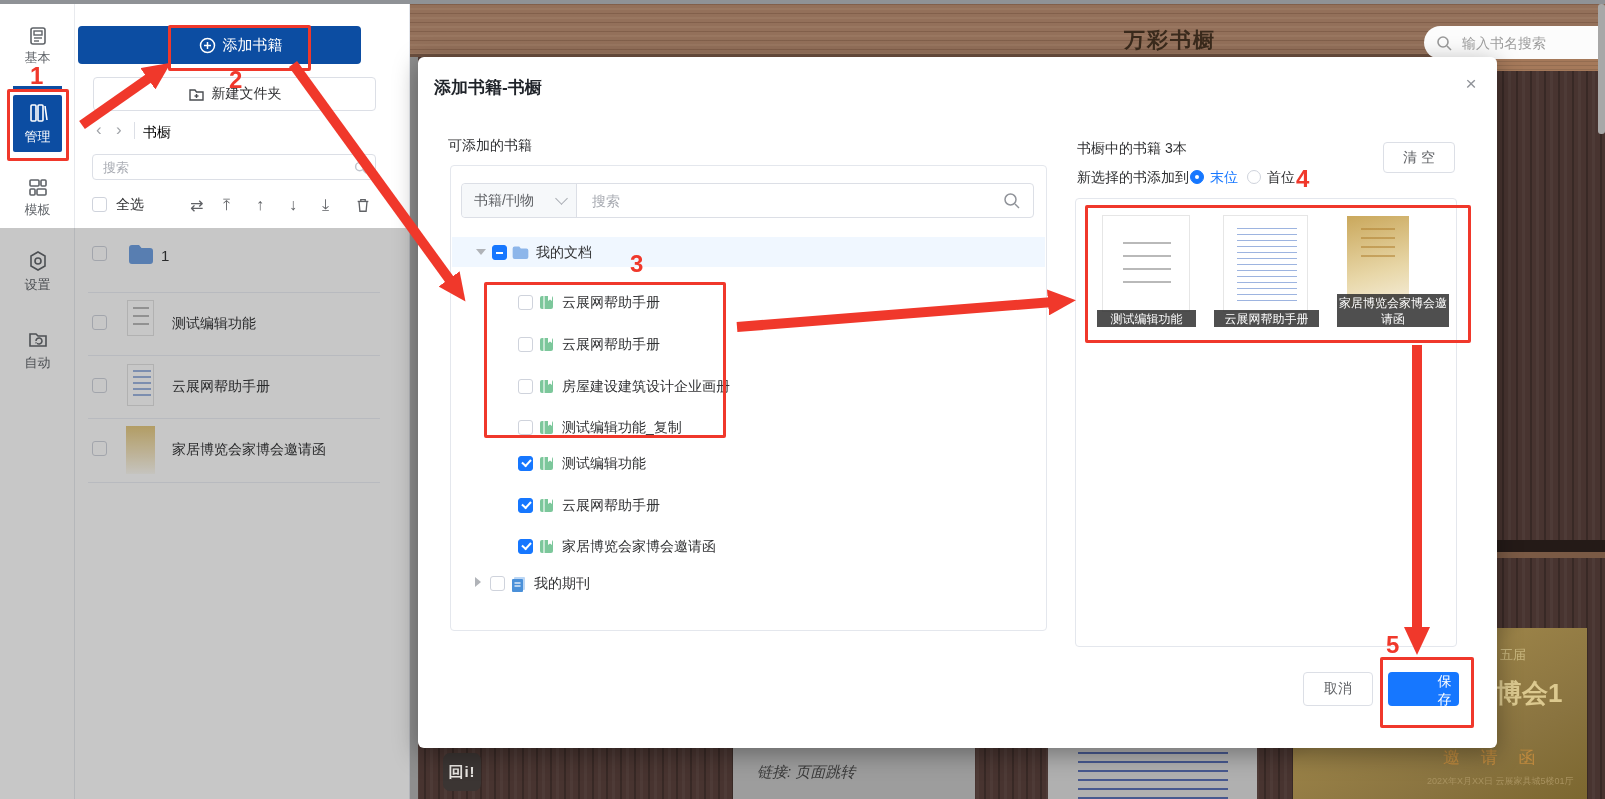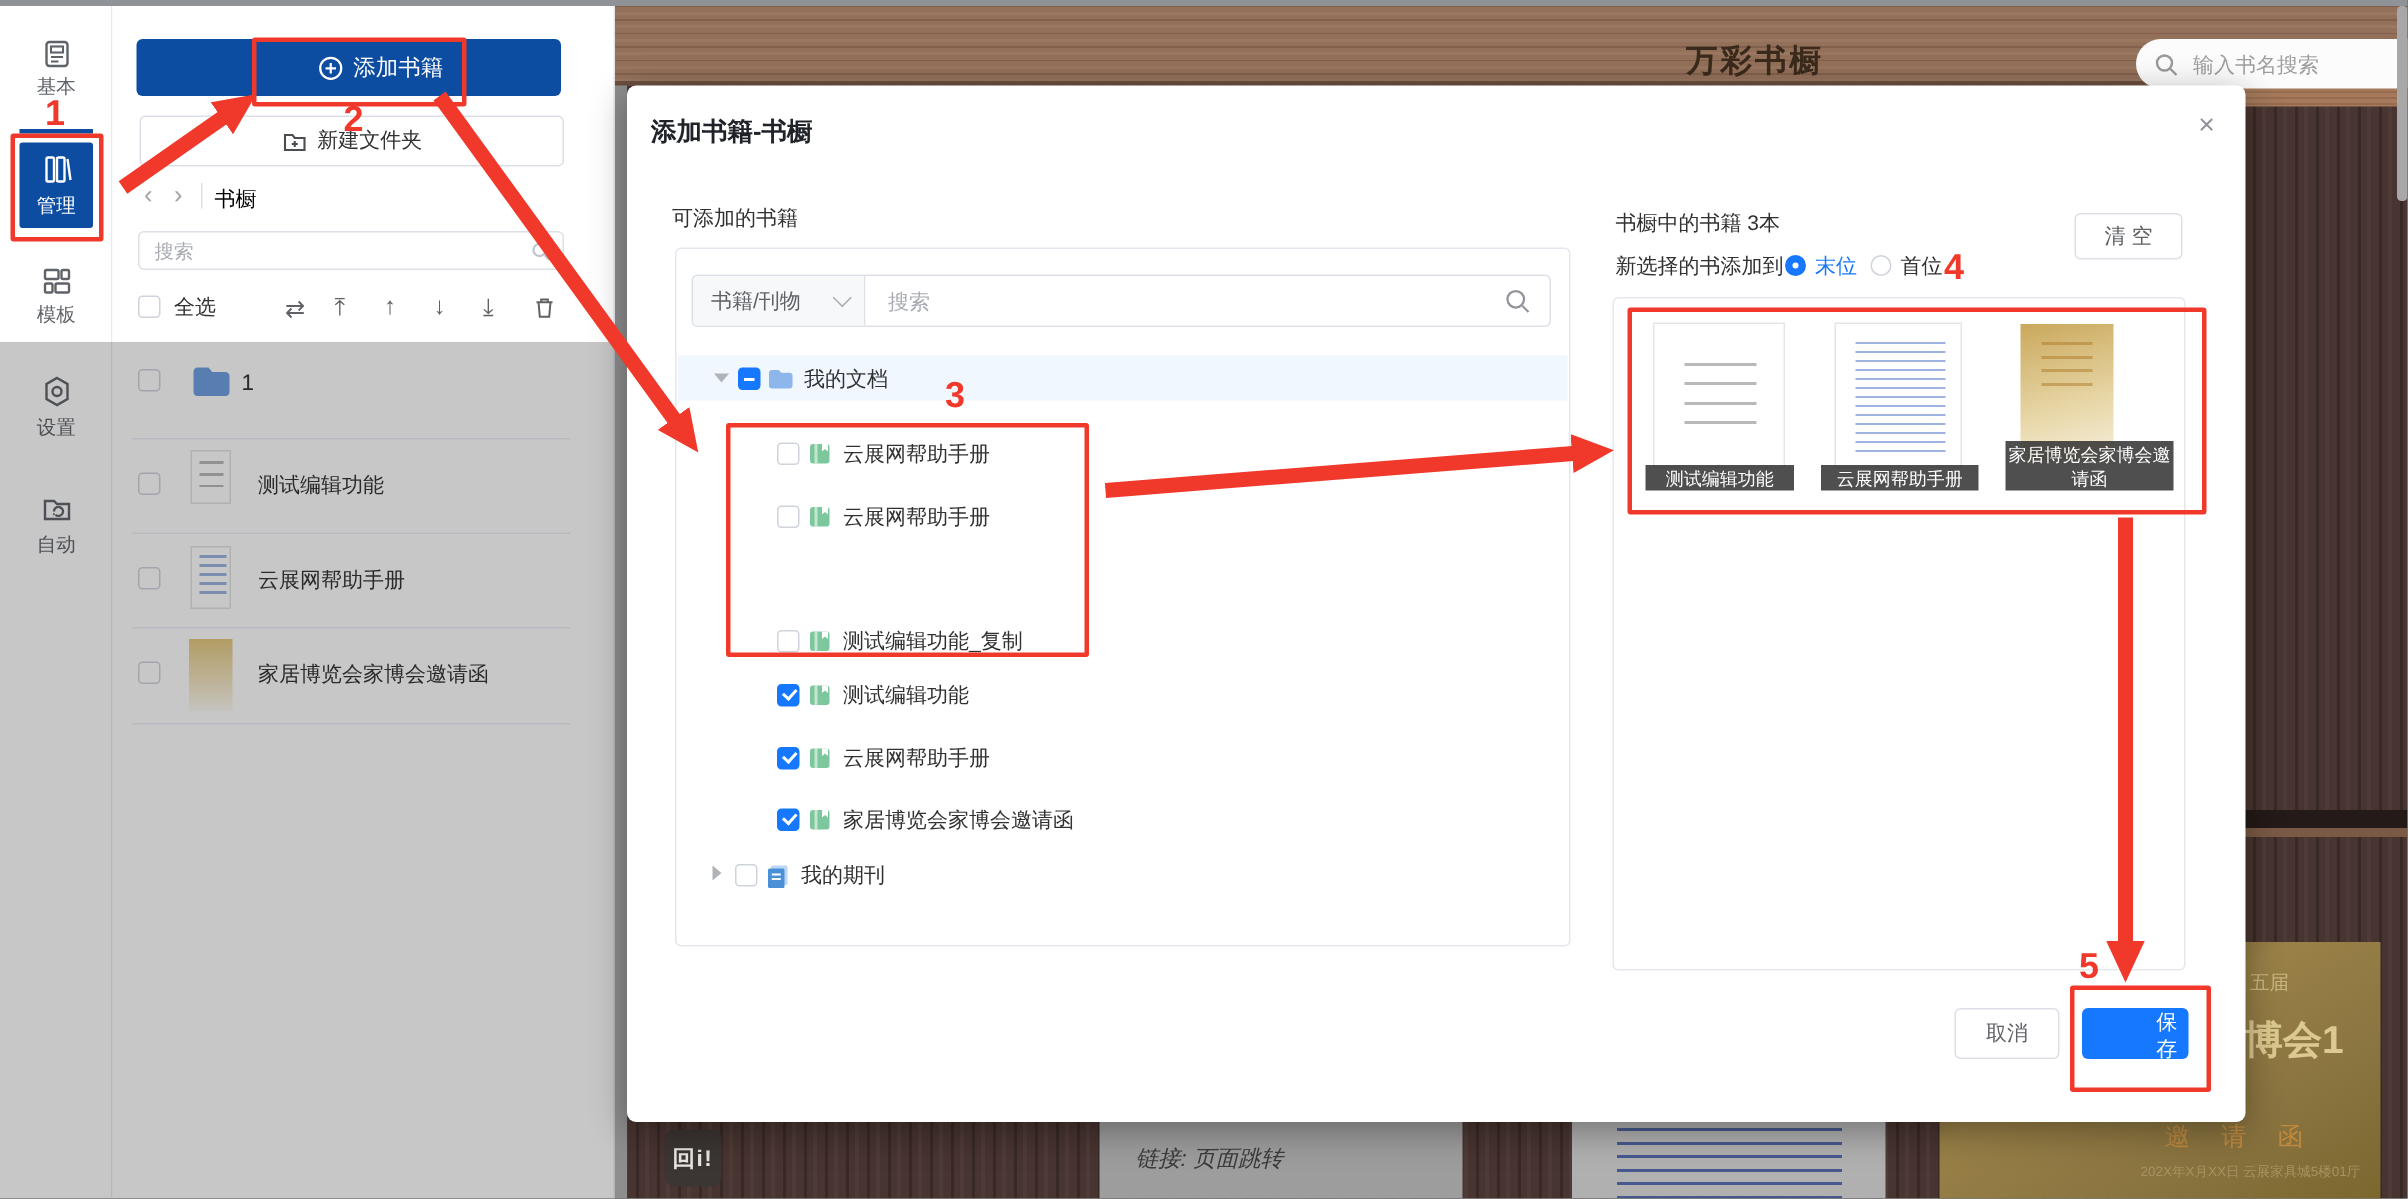--- a/index.html
+++ b/index.html
@@ -40,21 +40,21 @@
   .scroll-thumb{left:1598px;top:4px;width:7px;height:130px;background:#a8a8a8;z-index:6;border-radius:3px;}
   
   .sidebar{left:0;top:0;width:75px;height:799px;background:#fff;border-right:1px solid #e8eaee;box-sizing:border-box;z-index:2;}
   .side-label{position:absolute;width:75px;text-align:center;font-size:13px;color:#5f6368;}
   .side-ic{position:absolute;left:27px;}
   .mg-tile{position:absolute;left:13px;top:95px;width:49px;height:57px;background:#0c4da2;border-radius:2px;}
   .mg-tile .lbl{position:absolute;left:0;width:49px;bottom:6px;text-align:center;color:#fff;font-size:13px;}
   .blue-line{position:absolute;left:13px;top:86px;width:49px;height:3px;background:#0c4da2;}
   
   .panel2{left:75px;top:0;width:335px;height:799px;background:#fff;border-right:1px solid #e4e7ed;box-sizing:border-box;z-index:2;}
-  .btn-primary-dark{position:absolute;left:16px;top:26px;width:283px;height:38px;background:#0c4da2;border:none;border-radius:4px;
+  .btn-primary-dark{position:absolute;left:3px;top:26px;width:283px;height:38px;background:#0c4da2;border:none;border-radius:4px;
     color:#fff;font-size:15px;display:flex;align-items:center;justify-content:center;gap:7px;font-family:inherit;cursor:pointer;padding-left:48px;}
   .btn-newfolder{position:absolute;left:18px;top:77px;width:283px;height:34px;background:#fff;border:1px solid #dcdfe6;border-radius:4px;
     color:#303133;font-size:14px;display:flex;align-items:center;justify-content:center;gap:7px;font-family:inherit;}
   .crumb-ar{position:absolute;top:121px;font-size:17px;color:#a0a3a8;line-height:18px;}
   .crumb-sep{position:absolute;left:59px;top:122px;width:1px;height:17px;background:#dcdfe6;}
   .crumb-txt{position:absolute;left:68px;top:124px;font-size:14px;color:#000000;}
   .mini-search{position:absolute;left:17px;top:154px;width:284px;height:26px;border:1px solid #dcdfe6;border-radius:4px;box-sizing:border-box;
     display:flex;align-items:center;padding:0 8px;}
   .mini-search input{flex:1;border:none;outline:none;font-size:13px;color:#555;background:transparent;font-family:inherit;}
   .mini-search input::placeholder{color:#a8abb2;}
@@ -291,20 +291,29 @@
       </div>
       <div class="trow" style="top:163px">
         <span class="cb" style="left:66px;top:8px"></span>
         <svg style="position:absolute;left:87px;top:8px" width="15" height="15" viewBox="0 0 15 15">
           <rect x="1" y="1" width="13" height="13" rx="2" fill="#7cc79b"></rect>
             <rect x="4" y="1" width="2" height="13" fill="rgba(255,255,255,.55)"></rect>
             <path d="M9 1 h4 v5 l-2 -1.6 L9 6 z" fill="#fff"></path>
         </svg>
         <span class="t-label" style="left:110px">云展网帮助手册</span>
       </div>
+      <div class="trow" style="top:205px">
+        <span class="cb" style="left:66px;top:8px"></span>
+        <svg style="position:absolute;left:87px;top:8px" width="15" height="15" viewBox="0 0 15 15">
+          <rect x="1" y="1" width="13" height="13" rx="2" fill="#7cc79b"></rect>
+            <rect x="4" y="1" width="2" height="13" fill="rgba(255,255,255,.55)"></rect>
+            <path d="M9 1 h4 v5 l-2 -1.6 L9 6 z" fill="#fff"></path>
+        </svg>
+        <span class="t-label" style="left:110px">房屋建设建筑设计企业画册</span>
+      </div>
       <div class="trow" style="top:246px">
         <span class="cb" style="left:66px;top:8px"></span>
         <svg style="position:absolute;left:87px;top:8px" width="15" height="15" viewBox="0 0 15 15">
           <rect x="1" y="1" width="13" height="13" rx="2" fill="#7cc79b"></rect>
             <rect x="4" y="1" width="2" height="13" fill="rgba(255,255,255,.55)"></rect>
             <path d="M9 1 h4 v5 l-2 -1.6 L9 6 z" fill="#fff"></path>
         </svg>
         <span class="t-label" style="left:110px">测试编辑功能_复制</span>
       </div>
 

